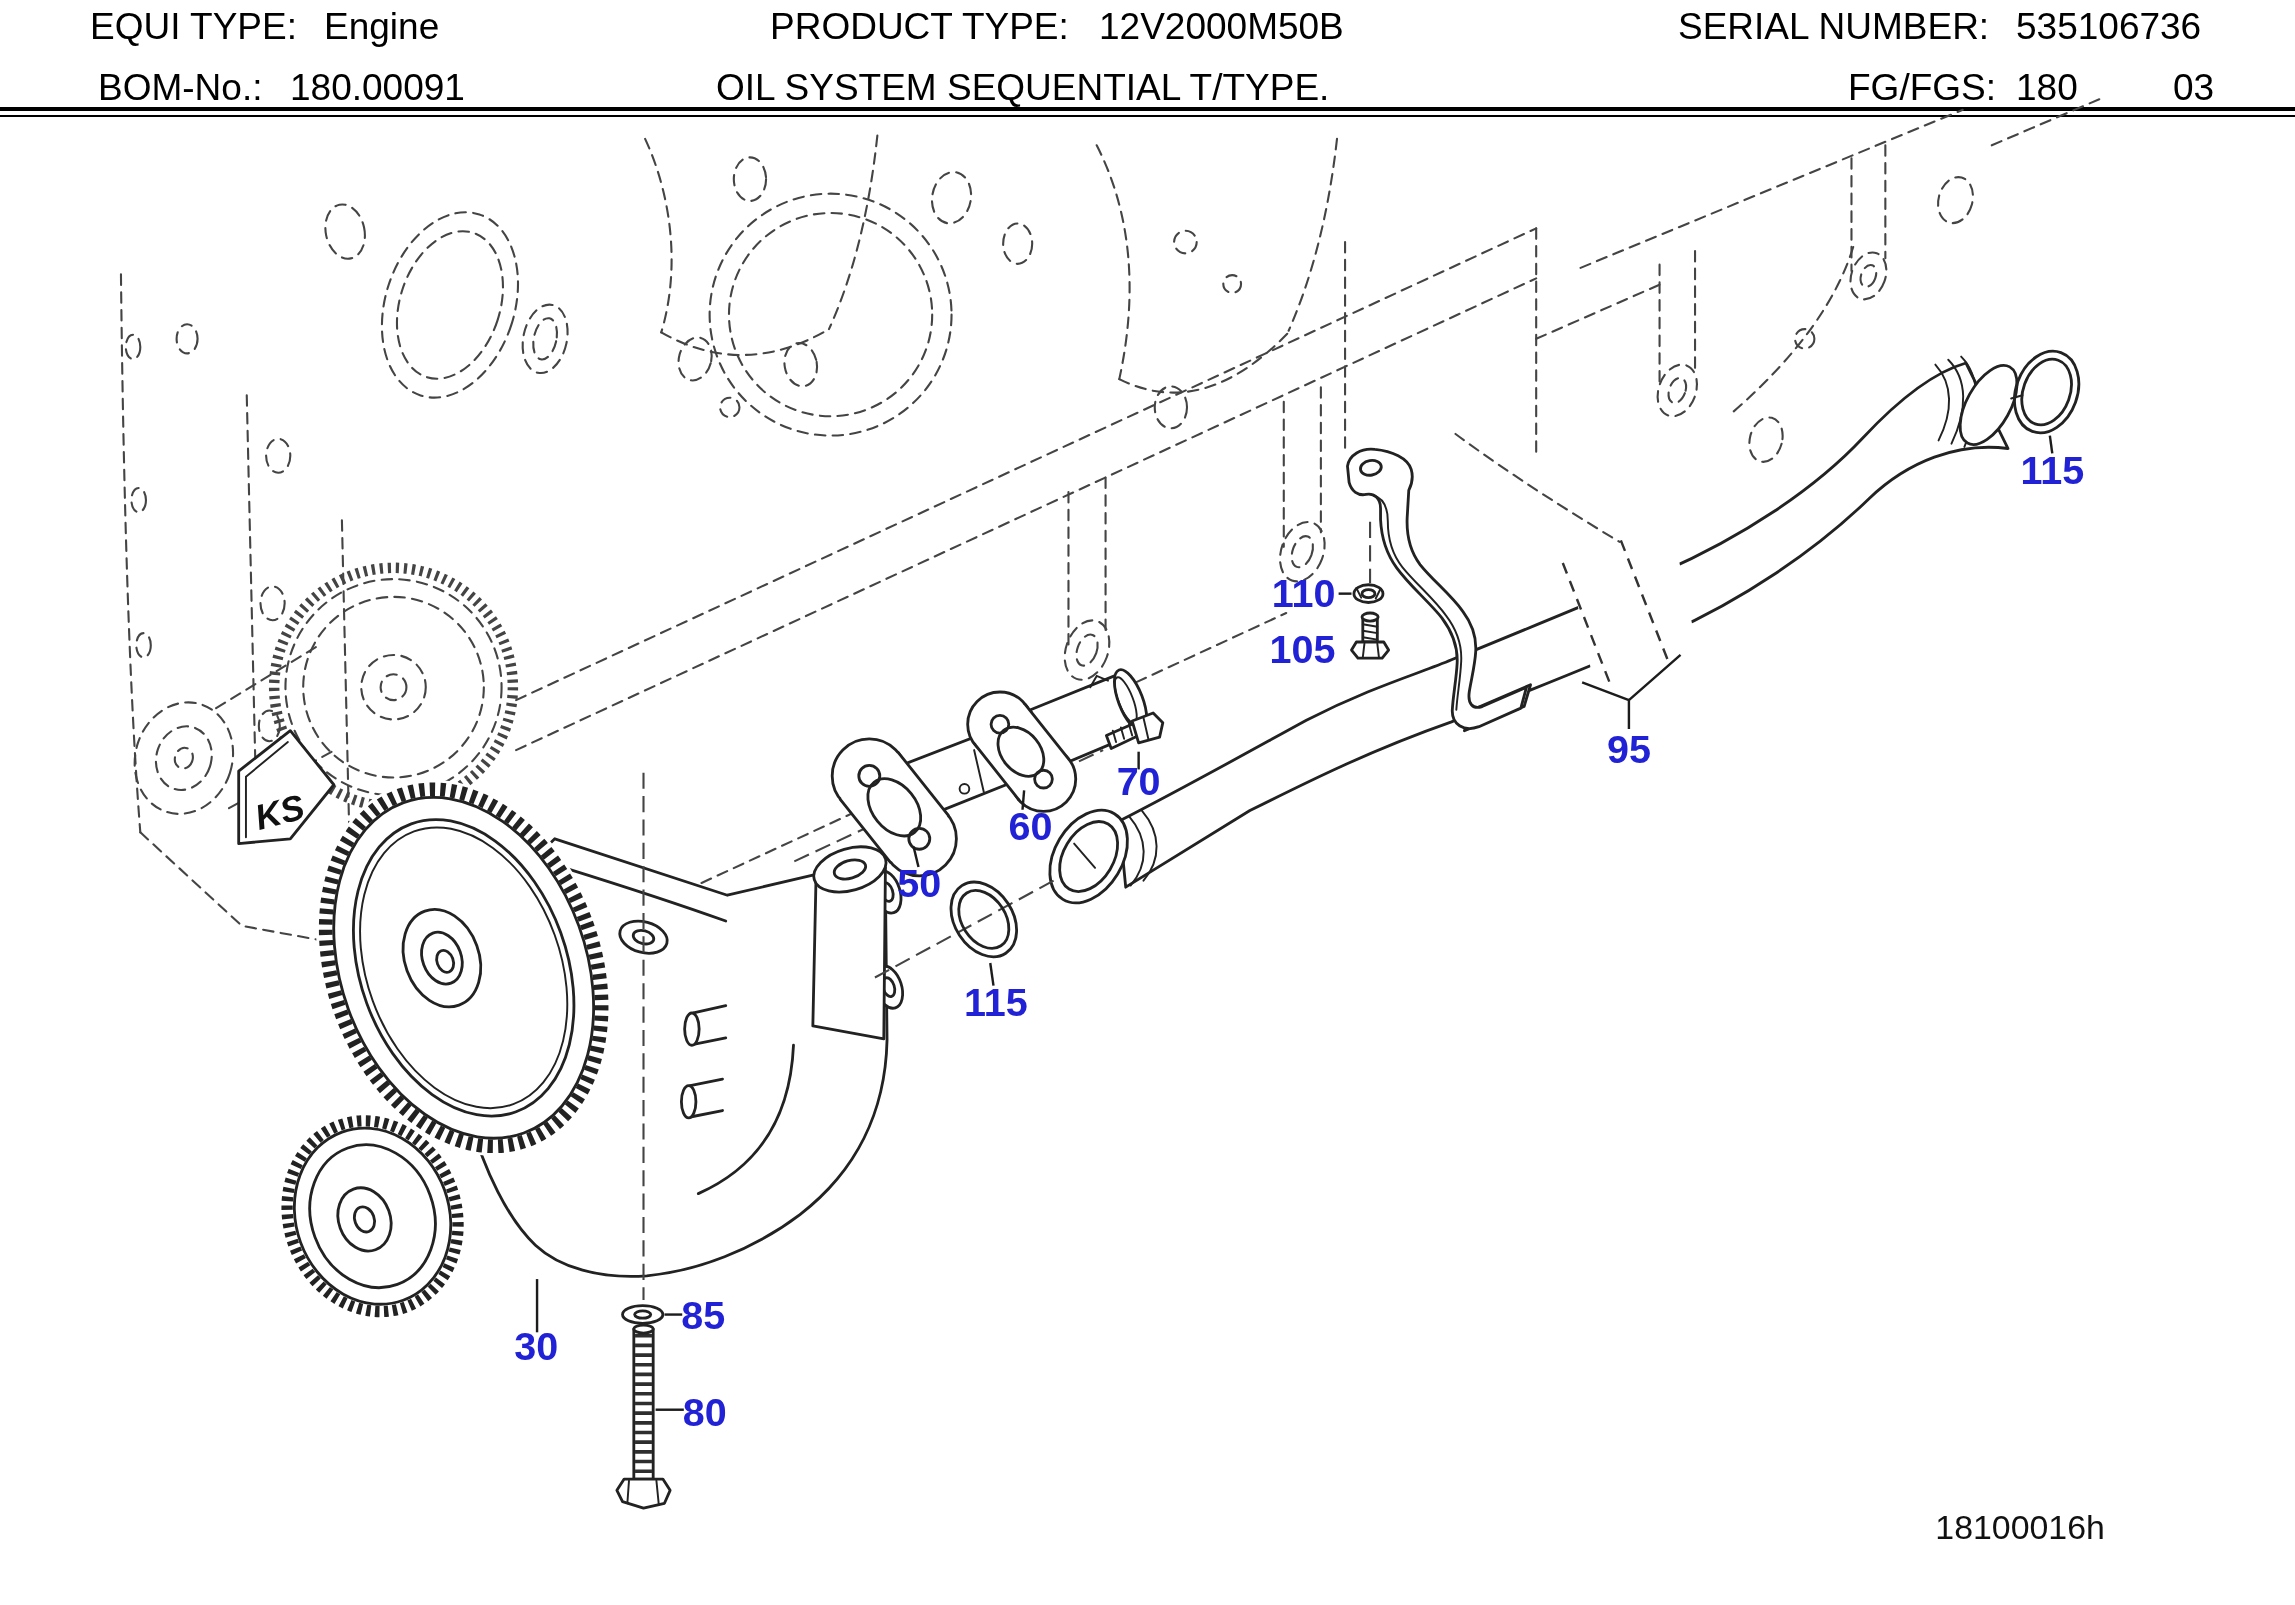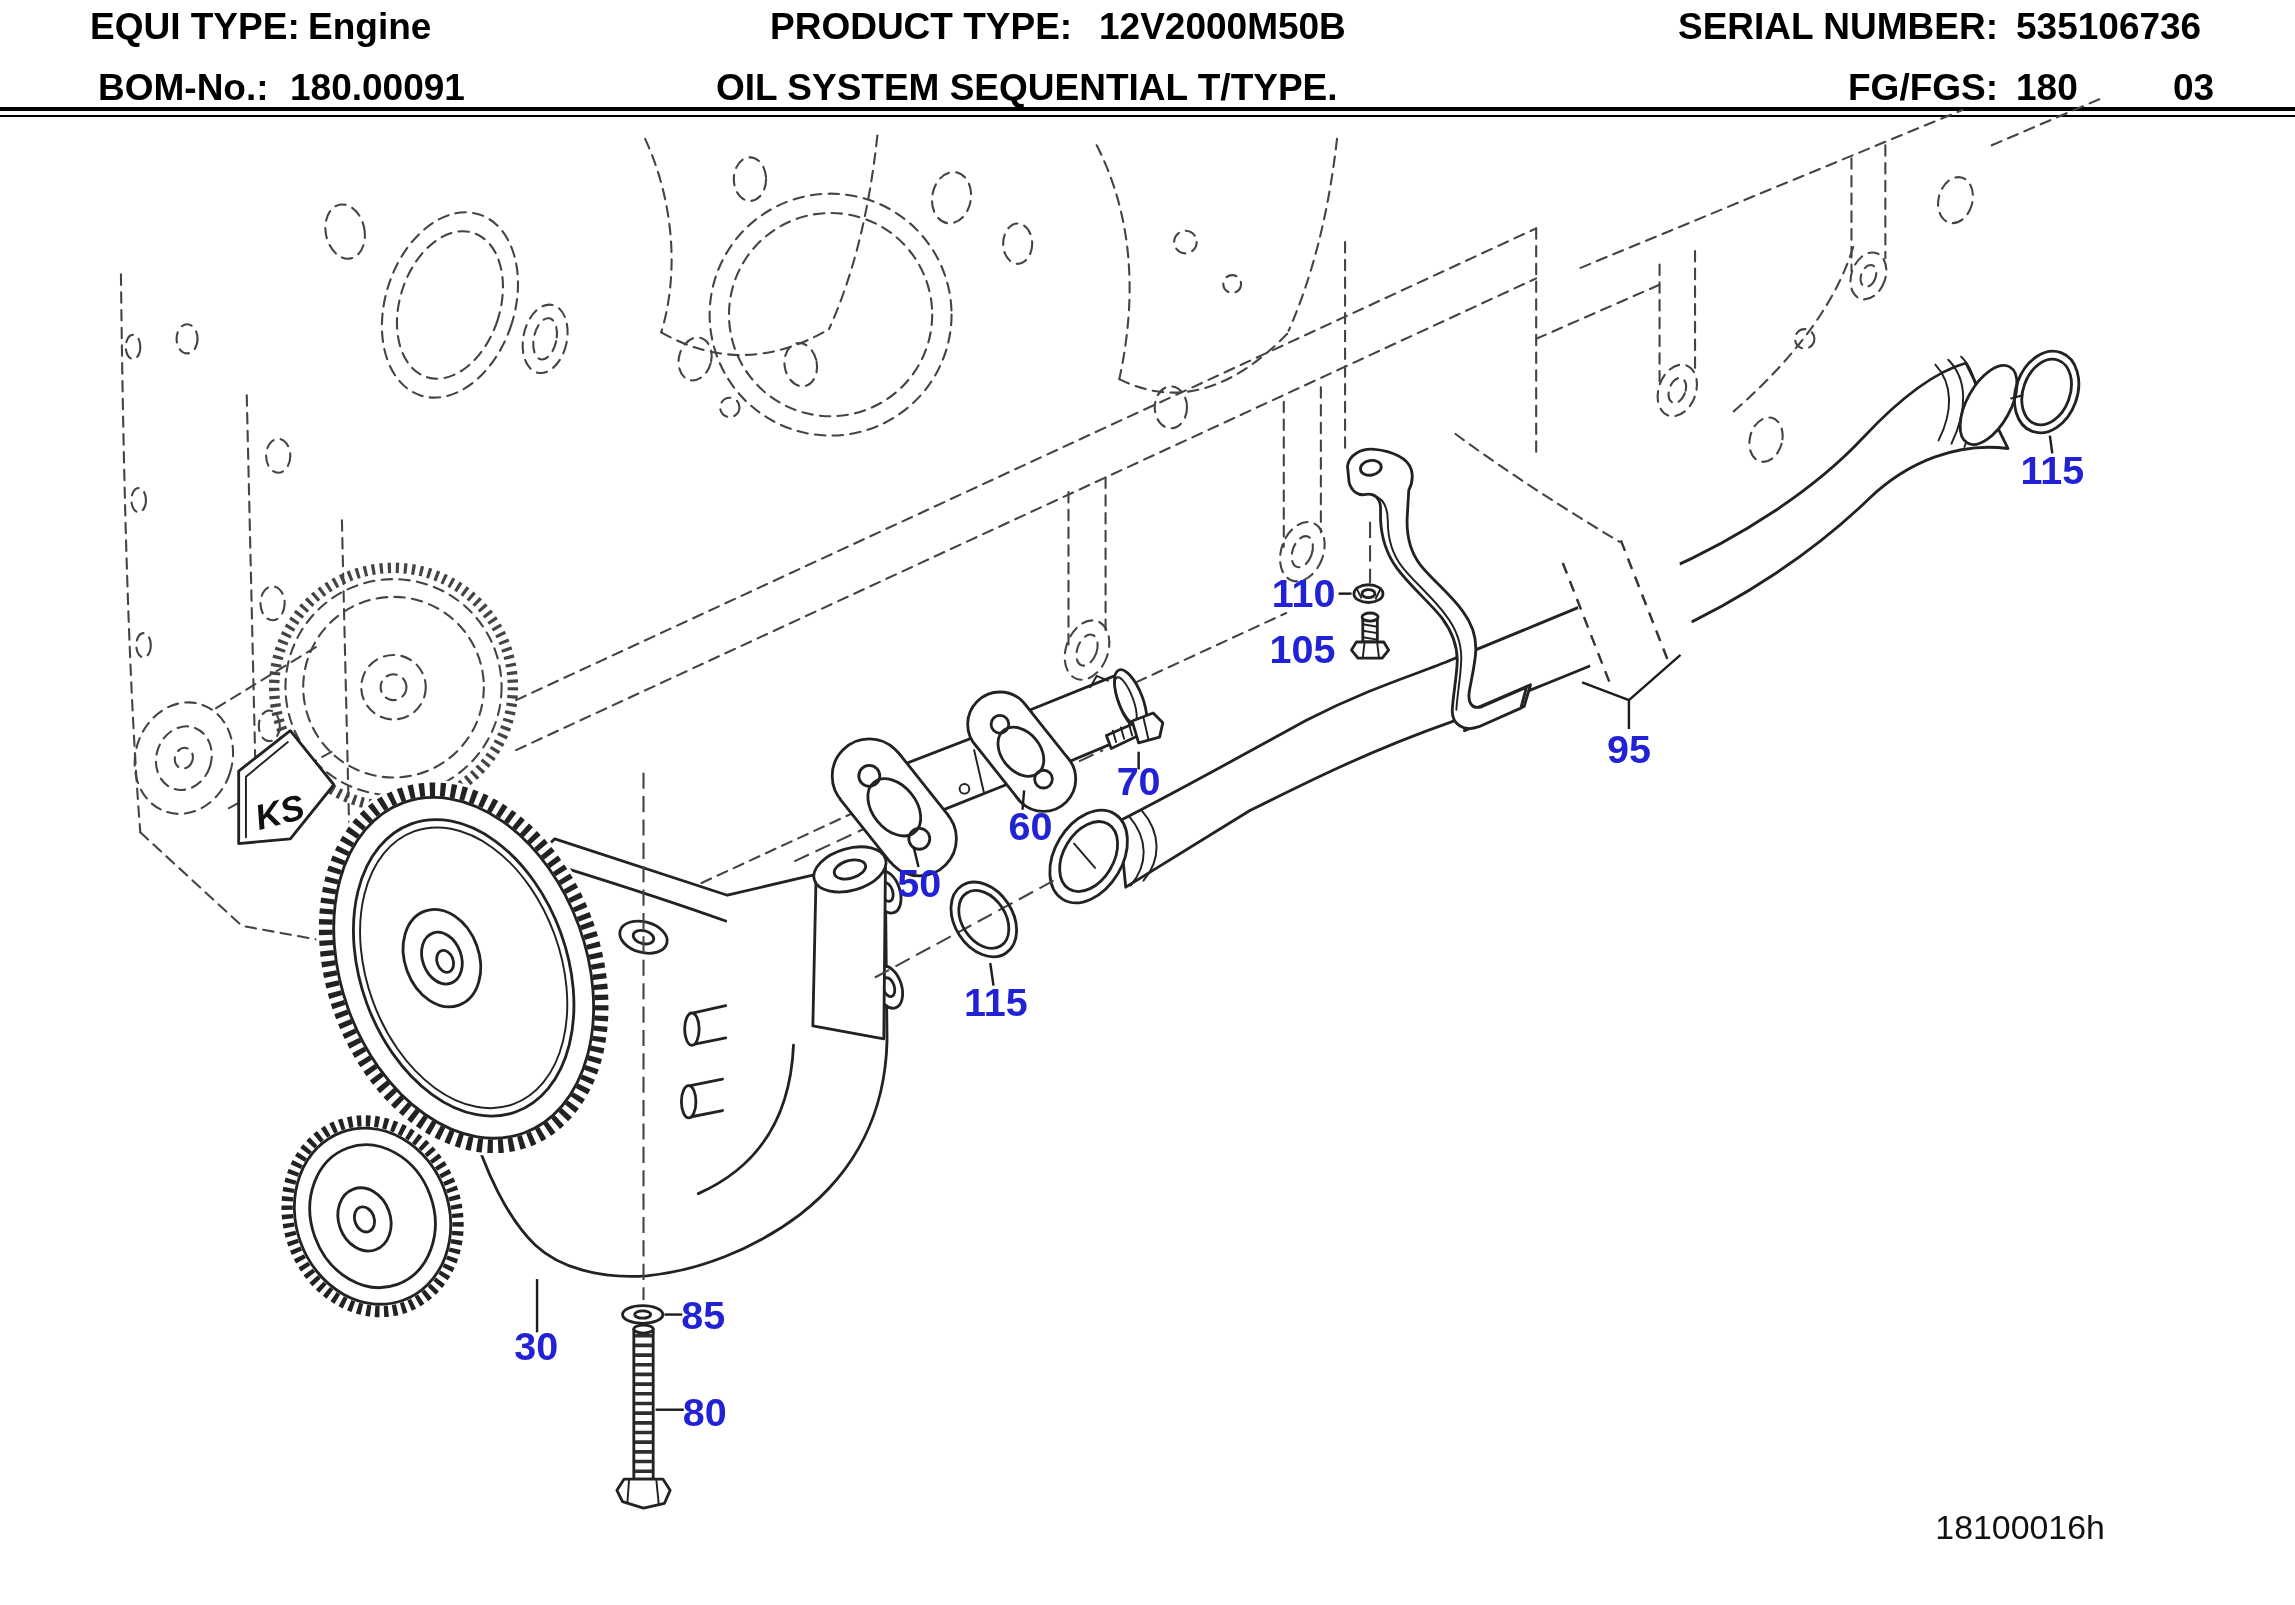--- a/index.html
+++ b/index.html
@@ -1,18 +1,18 @@
 <!DOCTYPE html>
 <html style="font-size:13px"><head>
 <meta charset="utf-8">
 <style>
   html,body{margin:0;padding:0;background:#fff;}
   .page{position:relative;width:2295px;height:1605px;background:#ffffff;overflow:hidden;
         font-family:"Liberation Sans",sans-serif;}
-  .hl{position:absolute;font-weight:bold;font-size:37px;color:#000;white-space:nowrap;line-height:1.1;}
+  .hl{position:absolute;font-weight:normal;font-size:37px;color:#000;white-space:nowrap;line-height:1.1;}
   .rule{position:absolute;left:0;width:2295px;background:#000;}
   .rule1{top:107px;height:4px;}
   .rule2{top:115px;height:2.4px;}
   svg.diagram{position:absolute;left:0;top:0;width:2295px;height:1605px;}
   .s{stroke:#222;stroke-width:3.5;fill:none;stroke-linecap:round;stroke-linejoin:round;}
   .s2{stroke:#222;stroke-width:2.4;fill:none;stroke-linecap:round;}
   .sw{stroke:#222;stroke-width:3.5;fill:#fff;stroke-linejoin:round;}
   .wf{fill:#fff;stroke:none;}
   .d{stroke:#444;stroke-width:2.6;fill:none;stroke-dasharray:13 9;stroke-linecap:round;}
   .dt{stroke:#444;stroke-width:13;fill:none;stroke-dasharray:4 6;}
@@ -25,21 +25,21 @@
   .fig{font-family:"Liberation Sans",sans-serif;font-size:42px;fill:#111;}
   .ks{font-family:"Liberation Sans",sans-serif;font-weight:bold;font-style:italic;font-size:44px;fill:#111;}
 </style>
 </head>
 <body>
 
 <div class="page">
 
   <div>
     <span class="hl" style="left:90px;top:6.5px">EQUI TYPE:</span>
-    <span class="hl" style="left:308px;top:6.5px">Engine</span>
+    <span class="hl" style="left:324px;top:6.5px">Engine</span>
     <span class="hl" style="left:770px;top:6.5px">PRODUCT TYPE:</span>
     <span class="hl" style="left:1099px;top:6.5px">12V2000M50B</span>
     <span class="hl" style="left:1678px;top:6.5px">SERIAL NUMBER:</span>
     <span class="hl" style="left:2016px;top:6.5px">535106736</span>
 
     <span class="hl" style="left:98px;top:68px">BOM-No.:</span>
     <span class="hl" style="left:290px;top:68px">180.00091</span>
     <span class="hl" style="left:716px;top:68px">OIL SYSTEM SEQUENTIAL T/TYPE.</span>
     <span class="hl" style="left:1848px;top:68px">FG/FGS:</span>
     <span class="hl" style="left:2016px;top:68px">180</span>

